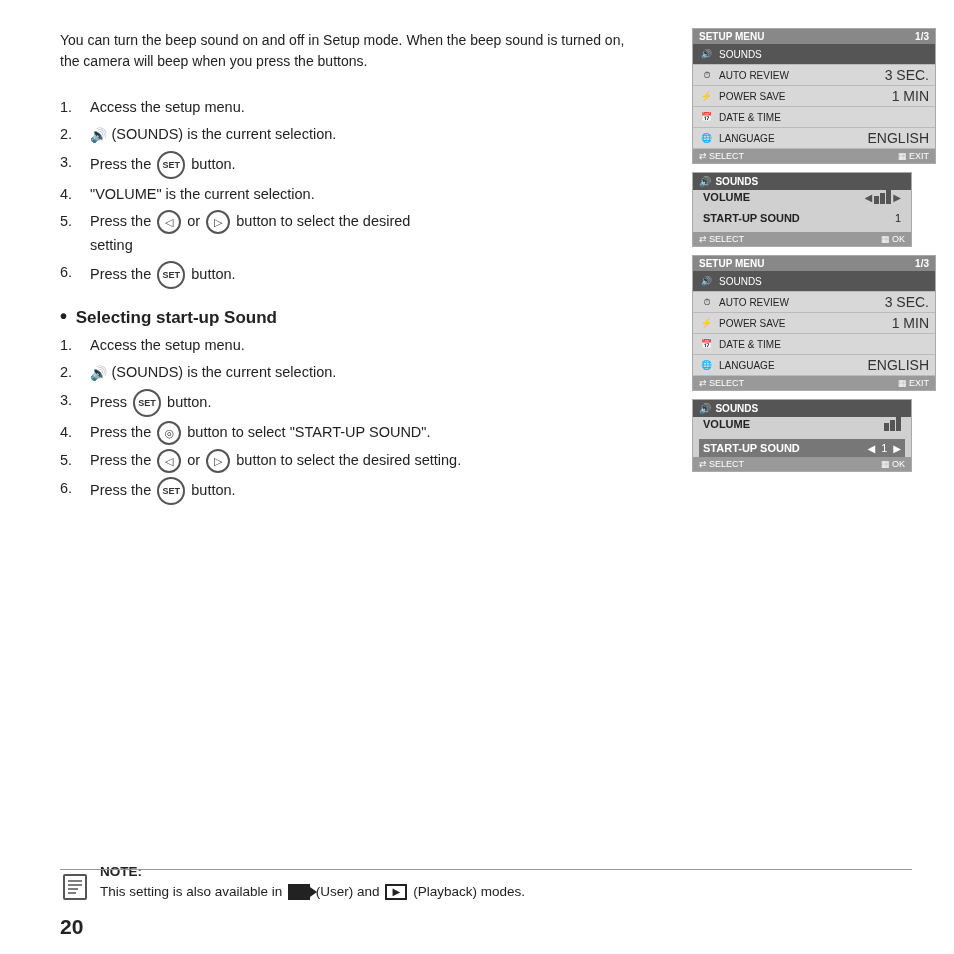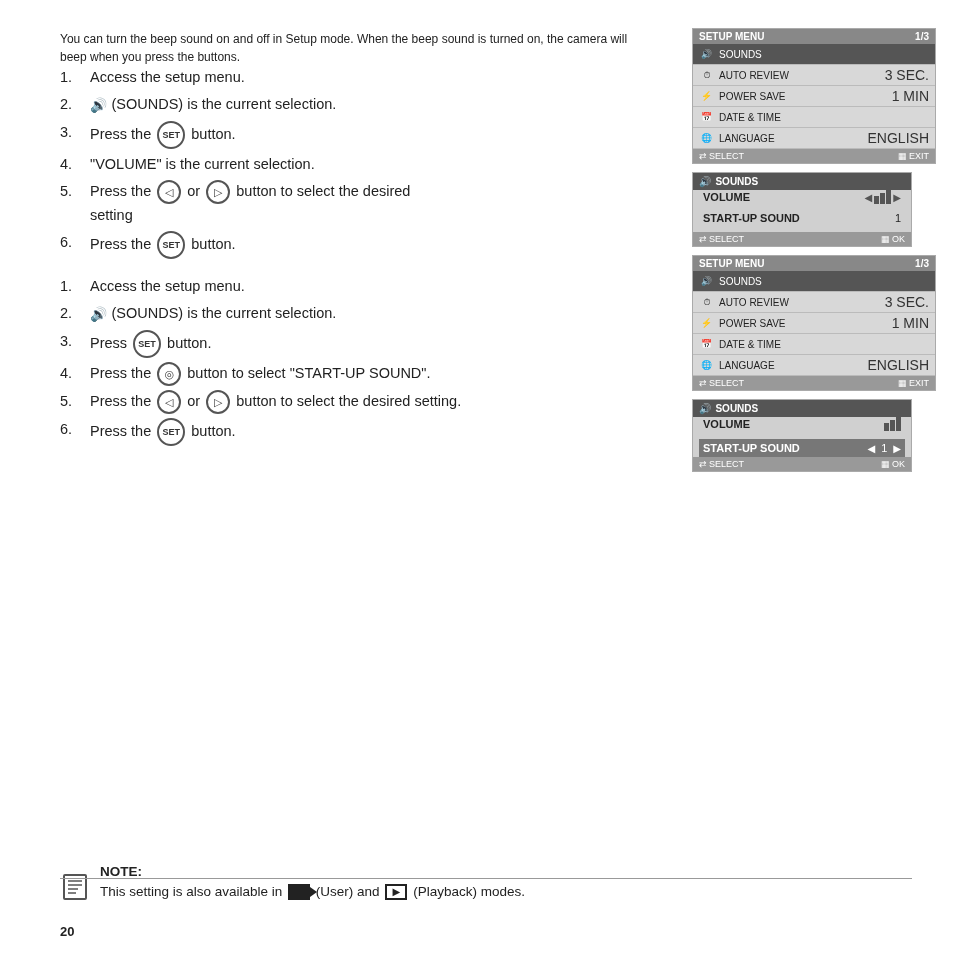--- a/index.html
+++ b/index.html
@@ -22,23 +22,23 @@
     .heading {
       font-size: 17px;
       font-weight: bold;
       margin-bottom: 6px;
     }
     .bullet-dot {
       font-size: 20px;
       margin-right: 4px;
     }
     .intro-text {
-      font-size: 12px;
+      font-size: 14px;
       line-height: 1.5;
-      margin-bottom: 0;
+      margin-bottom: 24px;
       max-width: 580px;
     }
     .steps {
       max-width: 580px;
     }
     .step {
       font-size: 14.5px;
       line-height: 1.6;
       margin-bottom: 4px;
       display: flex;
@@ -232,21 +232,21 @@
       bottom: 15px;
       left: 60px;
       right: 42px;
       display: flex;
       justify-content: space-between;
       align-items: flex-end;
       border-top: 1px solid #999;
       padding-top: 6px;
     }
     .footer-page {
-      font-size: 13px;
+      font-size: 21px;
       font-weight: bold;
       margin-top: 39px;
     }
     .footer-title {
       font-size: 13px;
       font-style: italic;
       font-weight: bold;
       text-align: right;
       line-height: 1.4;
     }
@@ -295,20 +295,24 @@
 
       <div class="step">
         <span class="step-num">6.</span>
         <span class="step-content">
           Press the <span class="set-btn">SET</span> button.
         </span>
       </div>
     </div>
 
     <div class="section2">
+      <div class="heading">
+        <span class="bullet-dot">•</span>
+        <span>Selecting start-up Sound</span>
+      </div>
       <div class="steps">
         <div class="step">
           <span class="step-num">1.</span>
           <span class="step-content">Access the setup menu.</span>
         </div>
         <div class="step">
           <span class="step-num">2.</span>
           <span class="step-content">
             <span style="font-size:14px; vertical-align:middle;">🔊</span> (SOUNDS) is the current selection.
           </span>

